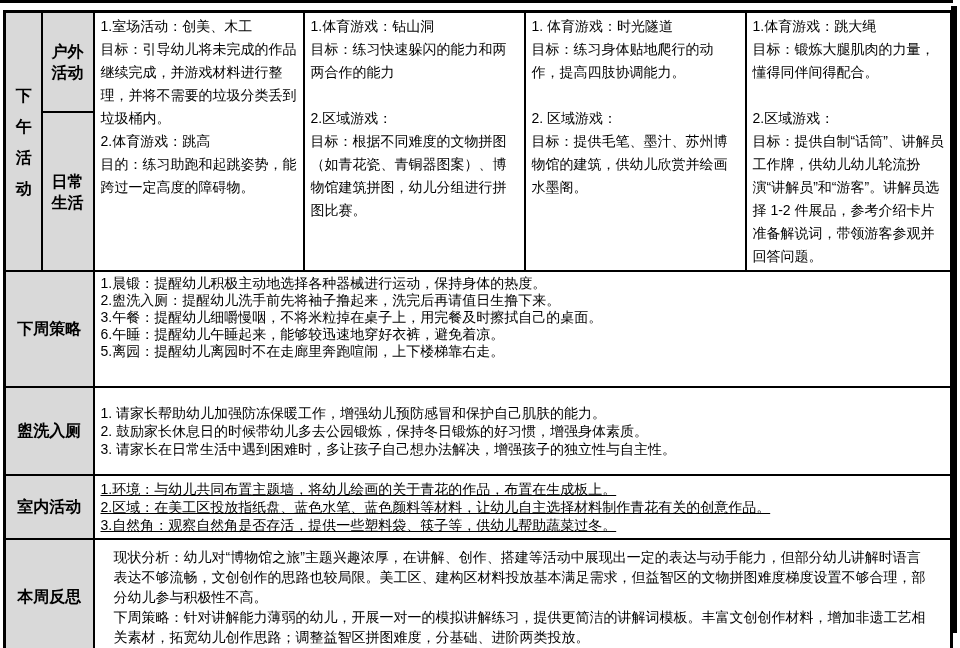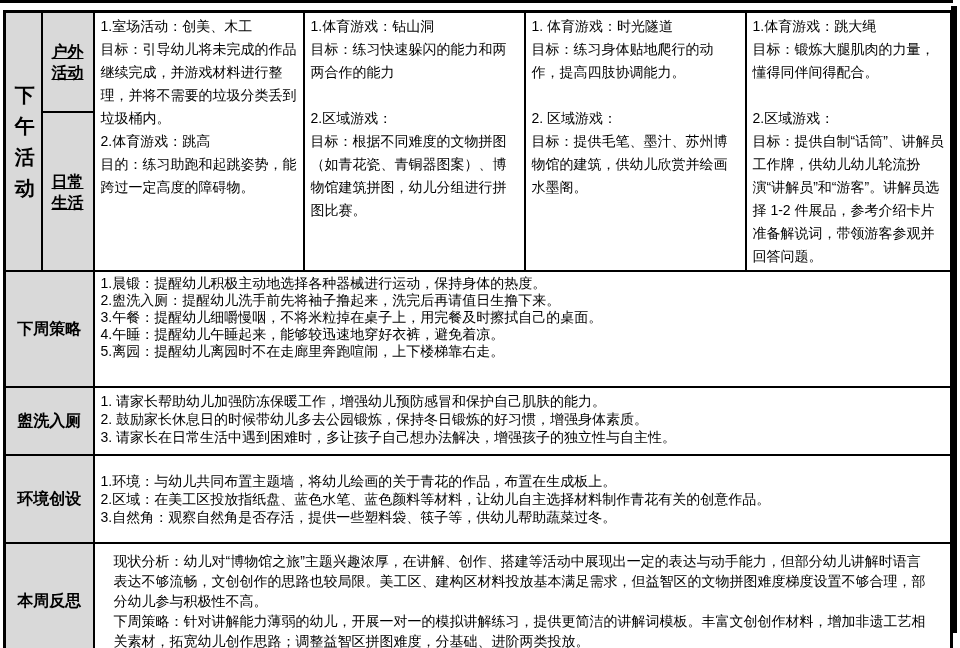--- a/index.html
+++ b/index.html
@@ -16,30 +16,30 @@
     border-collapse:collapse;table-layout:fixed;
     border:3px solid var(--border,#000);
   }
   td{border:2px solid var(--border,#000);vertical-align:top;overflow:hidden;}
   td.hd{
     background:var(--header-bg,#d9d9d9);
     vertical-align:middle;text-align:center;
     font-weight:bold;font-size:16px;line-height:20px;
     padding:2px;
   }
-  .vtext{width:17px;margin:0 auto;word-break:break-all;line-height:31px;font-size:20px;text-align:right;}
-  .v2text{width:34px;margin:0 auto;word-break:break-all;line-height:21px;font-size:16px;text-decoration:underline;}
+  .vtext{width:17px;margin:0 auto;word-break:break-all;line-height:31px;font-size:16px;text-align:right;}
+  .v2text{width:34px;margin:0 auto;word-break:break-all;line-height:21px;font-size:16px;}
   td.content{
     background:#ffffff;white-space:pre-line;
     font-size:14px;text-align:left;
   }
   td.c-r1{line-height:23px;padding:2px 5px 2px 6px;margin-top:24px;}
   td.c-daily{line-height:17px;padding:3px 6px;}
-  td.c-parent{line-height:18px;padding:4px 6px;}
-  td.c-env{line-height:18px;padding:16px 6px;}
+  td.c-parent{line-height:18px;padding:16px 6px;}
+  td.c-env{line-height:18px;padding:4px 6px;text-decoration:underline;}
   td.c-reflect{line-height:20px;padding:7px 19px;}
 </style>
 </head>
 <body>
 
 <div class="edge-top"></div>
 <div class="edge-right"></div>
 
 <table class="plan">
   <colgroup>
@@ -81,31 +81,31 @@
     <tr style="height:154px">
       <td class="hd">
         <div class="v2text">日常生活</div>
       </td>
     </tr>
     <tr style="height:116px">
       <td class="hd" colspan="2">下周策略</td>
       <td class="content c-daily" colspan="4">1.晨锻：提醒幼儿积极主动地选择各种器械进行运动，保持身体的热度。
 2.盥洗入厕：提醒幼儿洗手前先将袖子撸起来，洗完后再请值日生撸下来。
 3.午餐：提醒幼儿细嚼慢咽，不将米粒掉在桌子上，用完餐及时擦拭自己的桌面。
-4.午睡：提醒幼儿午睡起来，能够较迅速地穿好衣裤，避免着凉。
+6.午睡：提醒幼儿午睡起来，能够较迅速地穿好衣裤，避免着凉。
 5.离园：提醒幼儿离园时不在走廊里奔跑喧闹，上下楼梯靠右走。</td>
     </tr>
     <tr style="height:68px">
       <td class="hd" colspan="2">盥洗入厕</td>
       <td class="content c-parent" colspan="4">1. 请家长帮助幼儿加强防冻保暖工作，增强幼儿预防感冒和保护自己肌肤的能力。
 2. 鼓励家长休息日的时候带幼儿多去公园锻炼，保持冬日锻炼的好习惯，增强身体素质。
 3. 请家长在日常生活中遇到困难时，多让孩子自己想办法解决，增强孩子的独立性与自主性。</td>
     </tr>
     <tr style="height:64px">
-      <td class="hd" colspan="2">环境创设</td>
+      <td class="hd" colspan="2">室内活动</td>
       <td class="content c-env" colspan="4">1.环境：与幼儿共同布置主题墙，将幼儿绘画的关于青花的作品，布置在生成板上。
 2.区域：在美工区投放指纸盘、蓝色水笔、蓝色颜料等材料，让幼儿自主选择材料制作青花有关的创意作品。
 3.自然角：观察自然角是否存活，提供一些塑料袋、筷子等，供幼儿帮助蔬菜过冬。</td>
     </tr>
     <tr style="height:113px">
       <td class="hd" colspan="2">本周反思</td>
       <td class="content c-reflect" colspan="4">现状分析：幼儿对“博物馆之旅”主题兴趣浓厚，在讲解、创作、搭建等活动中展现出一定的表达与动手能力，但部分幼儿讲解时语言表达不够流畅，文创创作的思路也较局限。美工区、建构区材料投放基本满足需求，但益智区的文物拼图难度梯度设置不够合理，部分幼儿参与积极性不高。
 下周策略：针对讲解能力薄弱的幼儿，开展一对一的模拟讲解练习，提供更简洁的讲解词模板。丰富文创创作材料，增加非遗工艺相关素材，拓宽幼儿创作思路；调整益智区拼图难度，分基础、进阶两类投放。</td>
     </tr>
   </tbody>

